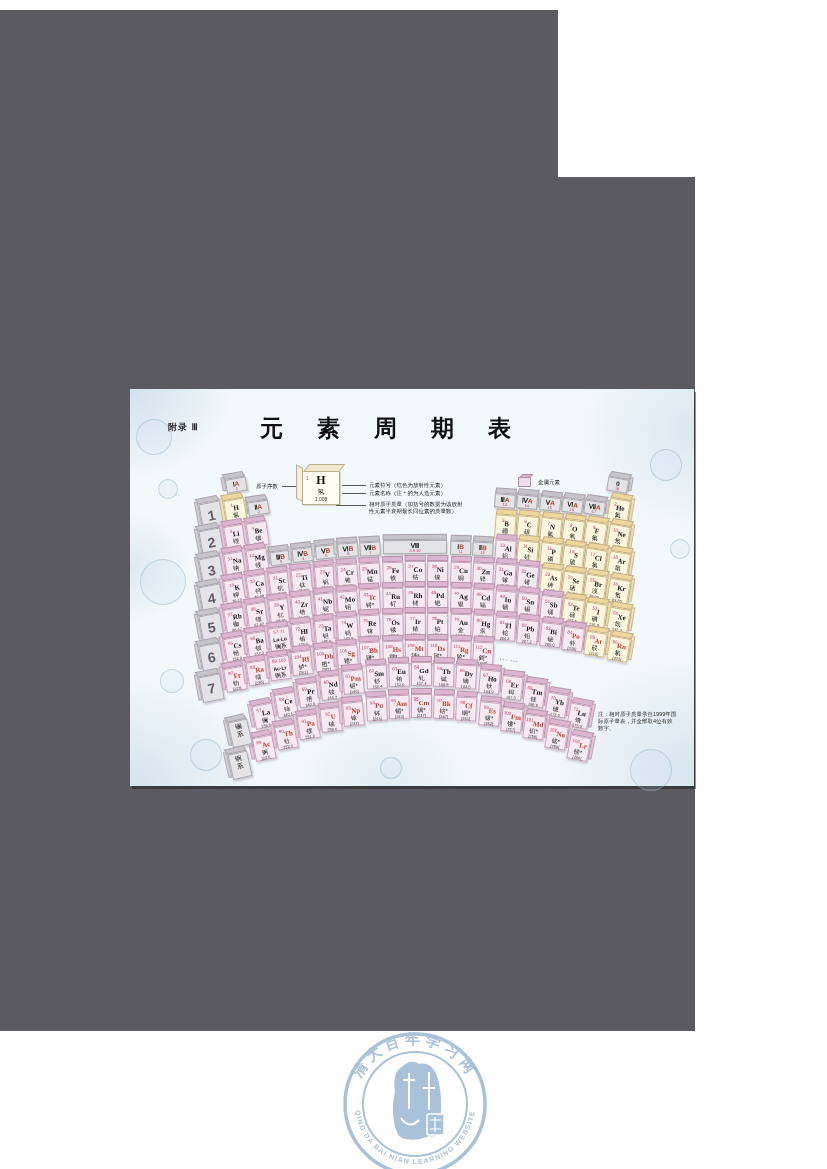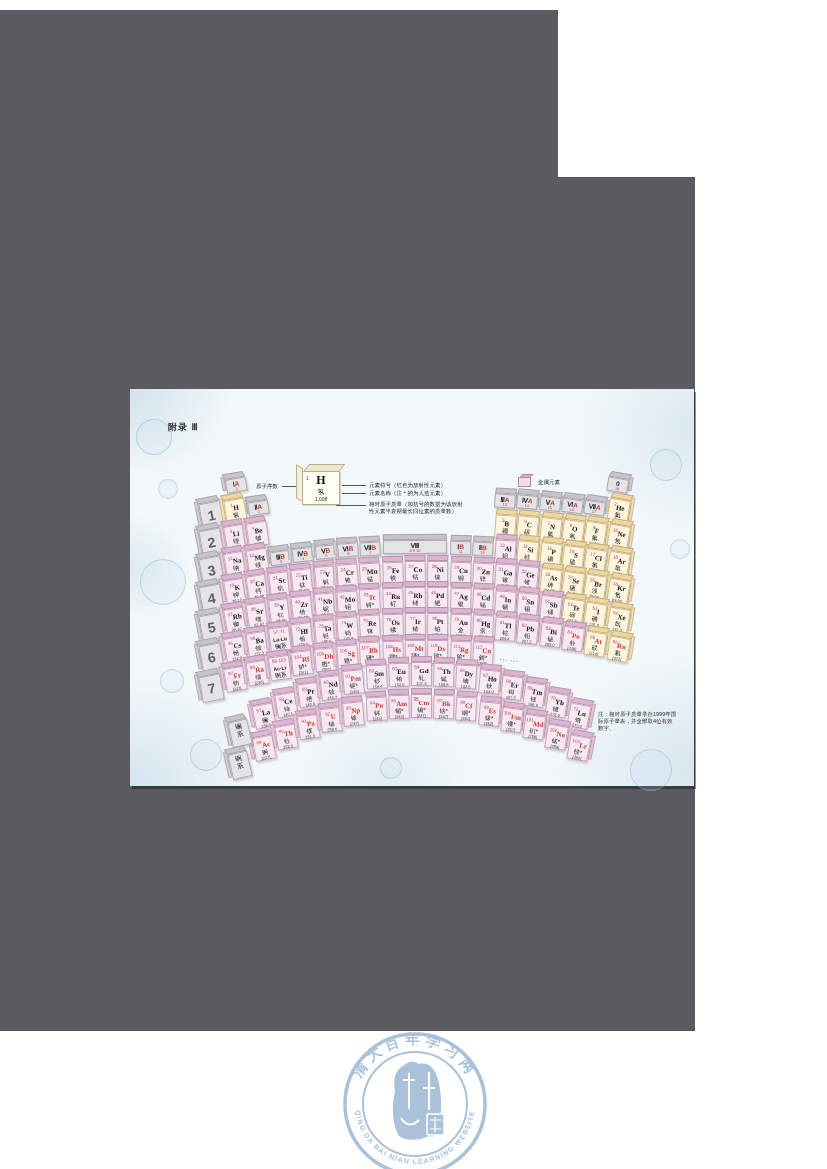--- a/index.html
+++ b/index.html
@@ -78,20 +78,21 @@
     <div class="bub" style="left:28px;top:90px;width:18px;height:18px;"></div>
     <div class="bub" style="left:10px;top:170px;width:44px;height:44px;"></div>
     <div class="bub" style="left:30px;top:280px;width:22px;height:22px;"></div>
     <div class="bub" style="left:60px;top:350px;width:30px;height:30px;"></div>
     <div class="bub" style="left:520px;top:60px;width:30px;height:30px;"></div>
     <div class="bub" style="left:540px;top:150px;width:18px;height:18px;"></div>
     <div class="bub" style="left:500px;top:360px;width:40px;height:40px;"></div>
     <div class="bub" style="left:250px;top:368px;width:20px;height:20px;"></div>
 
     <div id="appendix-label">附录 Ⅲ</div>
+    <div id="page-title">元 素 周 期 表</div>
 
     <div id="legend">
       <span id="atomic-number-label">原子序数</span>
       <div class="lline" style="left:152px;top:97px;width:18px;height:1px;"></div>
 
       <div id="legend-cube">
         <span class="ltop"></span>
         <span class="lside"></span>
         <span class="lnum">1</span>
         <span class="lsym">H</span>

